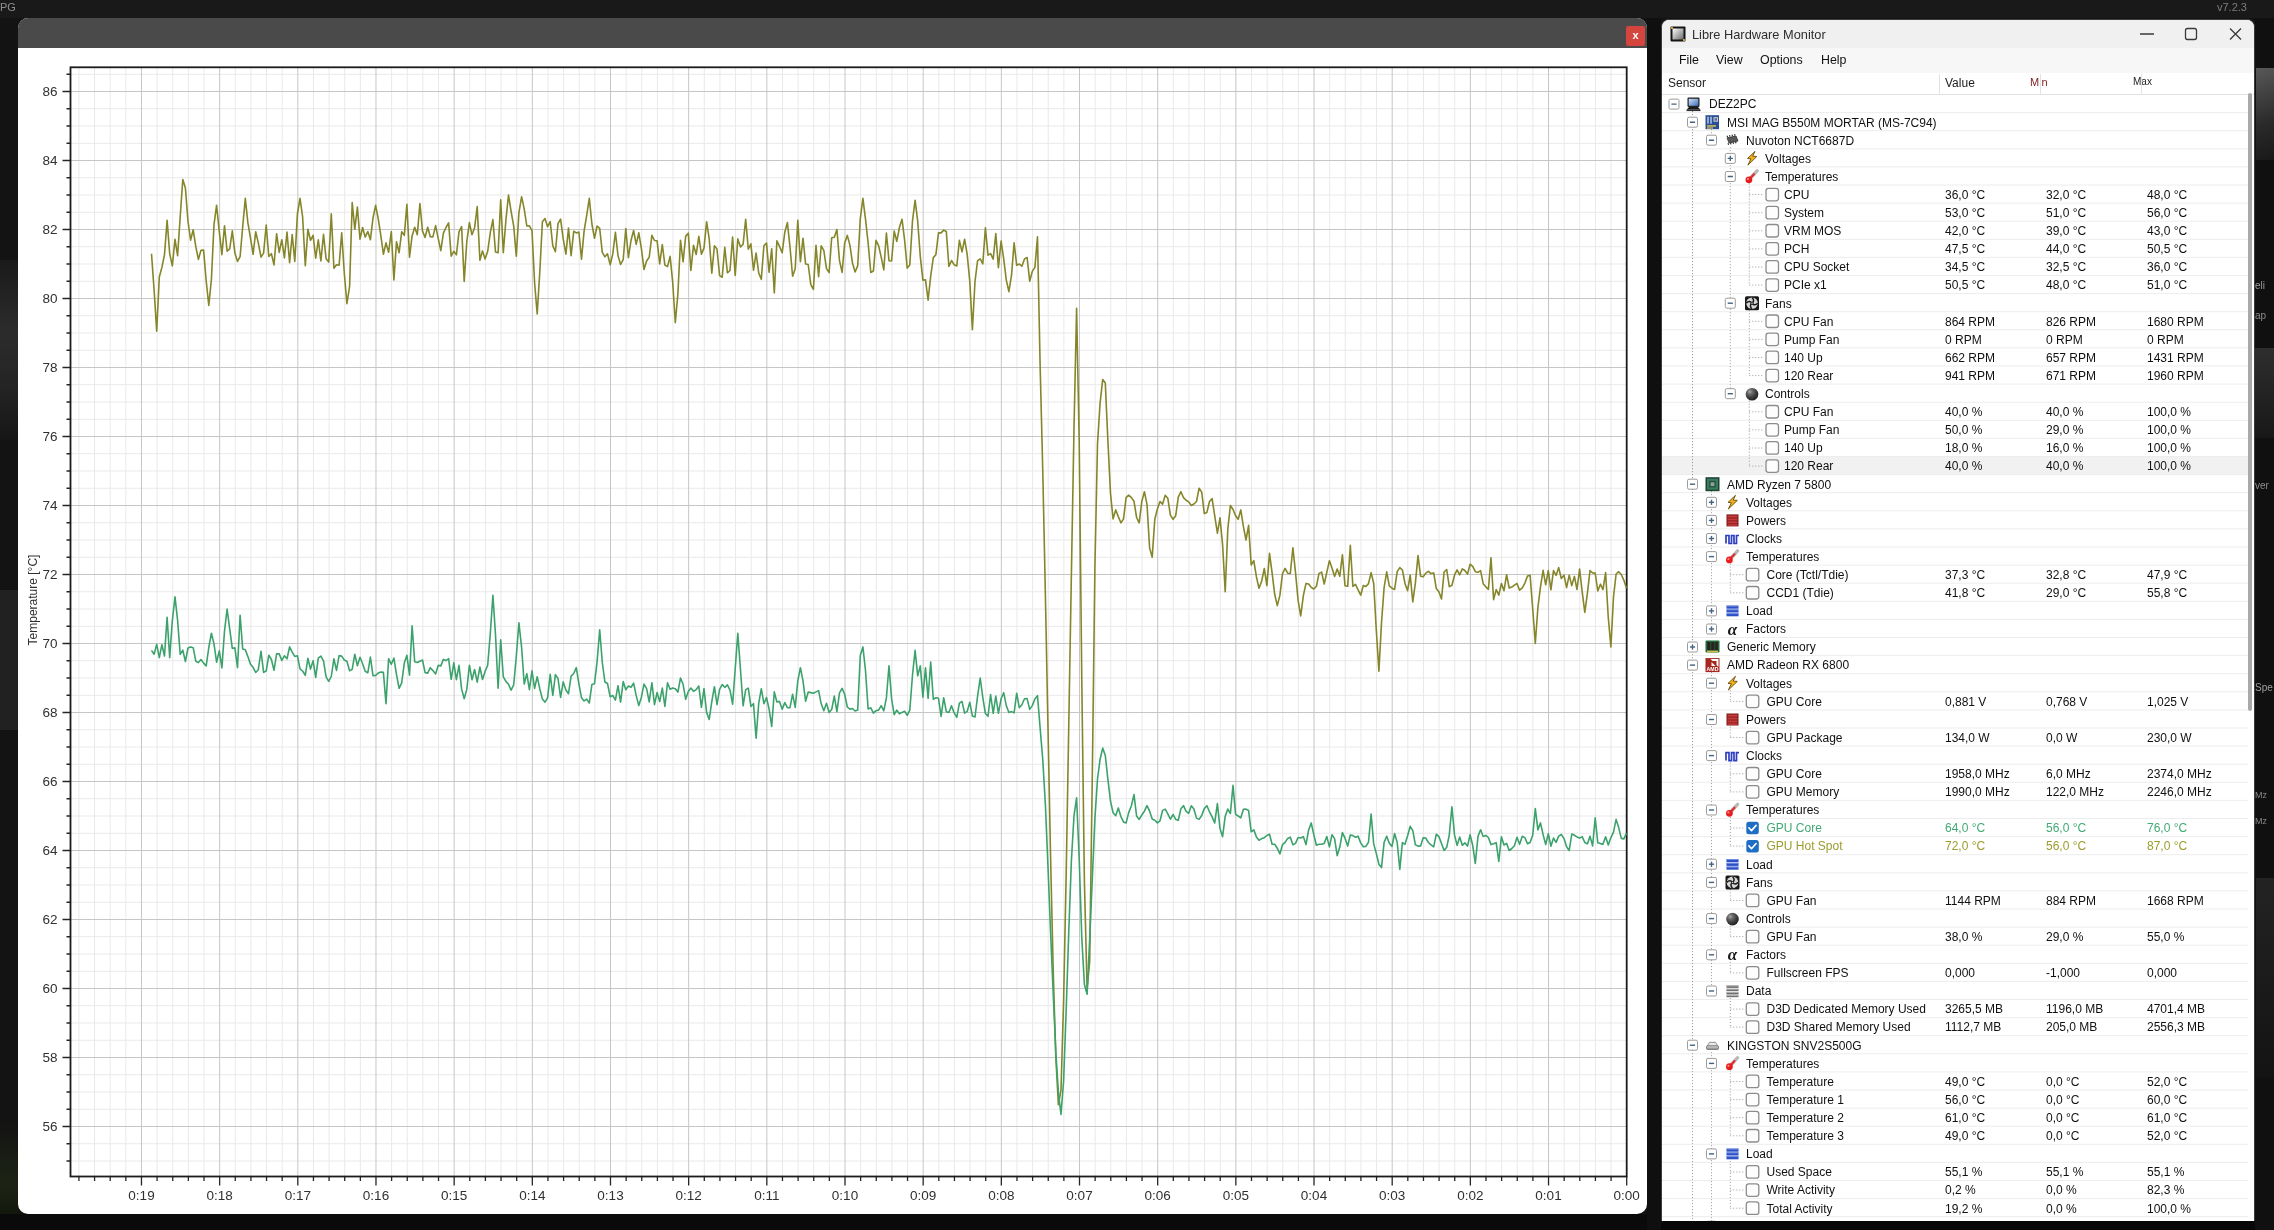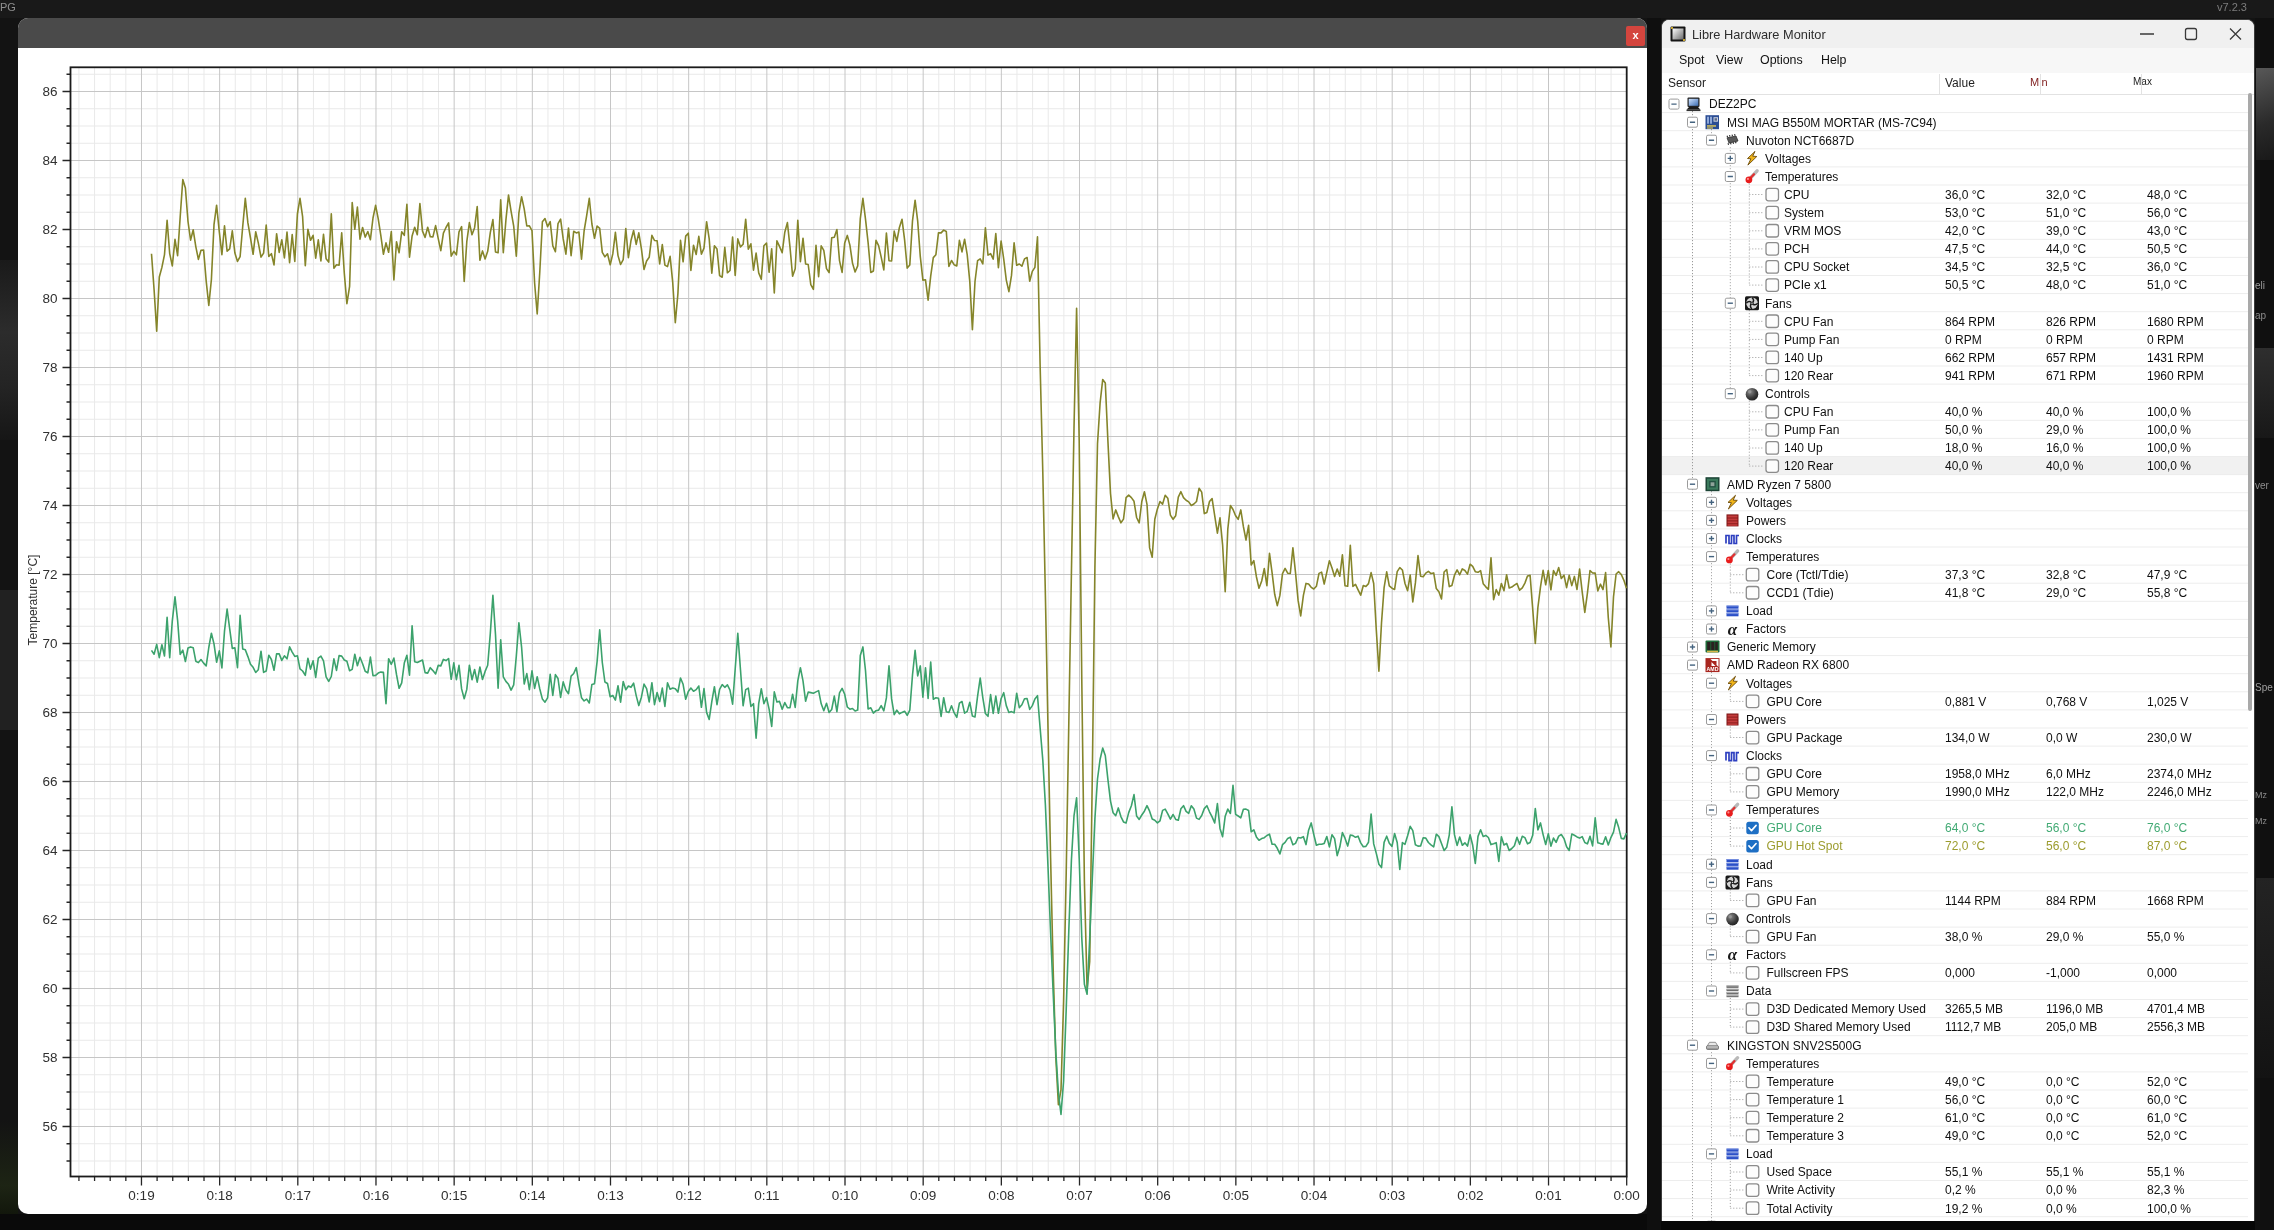--- a/index.html
+++ b/index.html
@@ -83,21 +83,21 @@
       <rect x="1" y="1" width="2" height="2" fill="#c8a52e"></rect>
       <rect x="13" y="13" width="2" height="2" fill="#c8a52e"></rect>
     </svg>
     <div class="abs" style="left:30px;top:7px;font-size:12.8px;color:#2e2e2e">Libre Hardware Monitor</div>
     <svg class="abs" style="left:470px;top:0" width="124" height="28" viewBox="0 0 124 28">
       <line x1="8" y1="14" x2="22" y2="14" stroke="#3a3a3a" stroke-width="1.3"></line>
       <rect x="53.5" y="8.5" width="11" height="11" rx="2" fill="none" stroke="#3a3a3a" stroke-width="1.3"></rect>
       <path d="M98 8.5 L109 19.5 M109 8.5 L98 19.5" stroke="#3a3a3a" stroke-width="1.3"></path>
     </svg>
     <div class="abs" style="left:0;top:28px;width:594px;height:25px;background:#f7f7f7"></div>
-    <div class="abs" style="left:17px;top:33px;font-size:12.4px;color:#111">Spot</div>
+    <div class="abs" style="left:17px;top:33px;font-size:12.4px;color:#111">File</div>
     <div class="abs" style="left:54px;top:33px;font-size:12.4px;color:#111">View</div>
     <div class="abs" style="left:98px;top:33px;font-size:12.4px;color:#111">Options</div>
     <div class="abs" style="left:159px;top:33px;font-size:12.4px;color:#111">Help</div>
     <div class="abs" style="left:0;top:53px;width:594px;height:21.5px;background:#fff;border-bottom:1px solid #e2e2e2"></div>
     <div class="abs" style="left:6px;top:56px;font-size:12px;color:#222">Sensor</div>
     <div class="abs" style="left:283px;top:56px;font-size:12px;color:#222">Value</div>
     <div class="abs" style="left:368px;top:56px;font-size:11px;color:#7f1d1d">Min</div>
     <div class="abs" style="left:471px;top:56px;font-size:10px;color:#222">Max</div>
     <div class="abs" style="left:277px;top:54px;width:1px;height:20px;background:#e2e2e2"></div>
     <div class="abs" style="left:378px;top:54px;width:1px;height:20px;background:#e2e2e2"></div>

